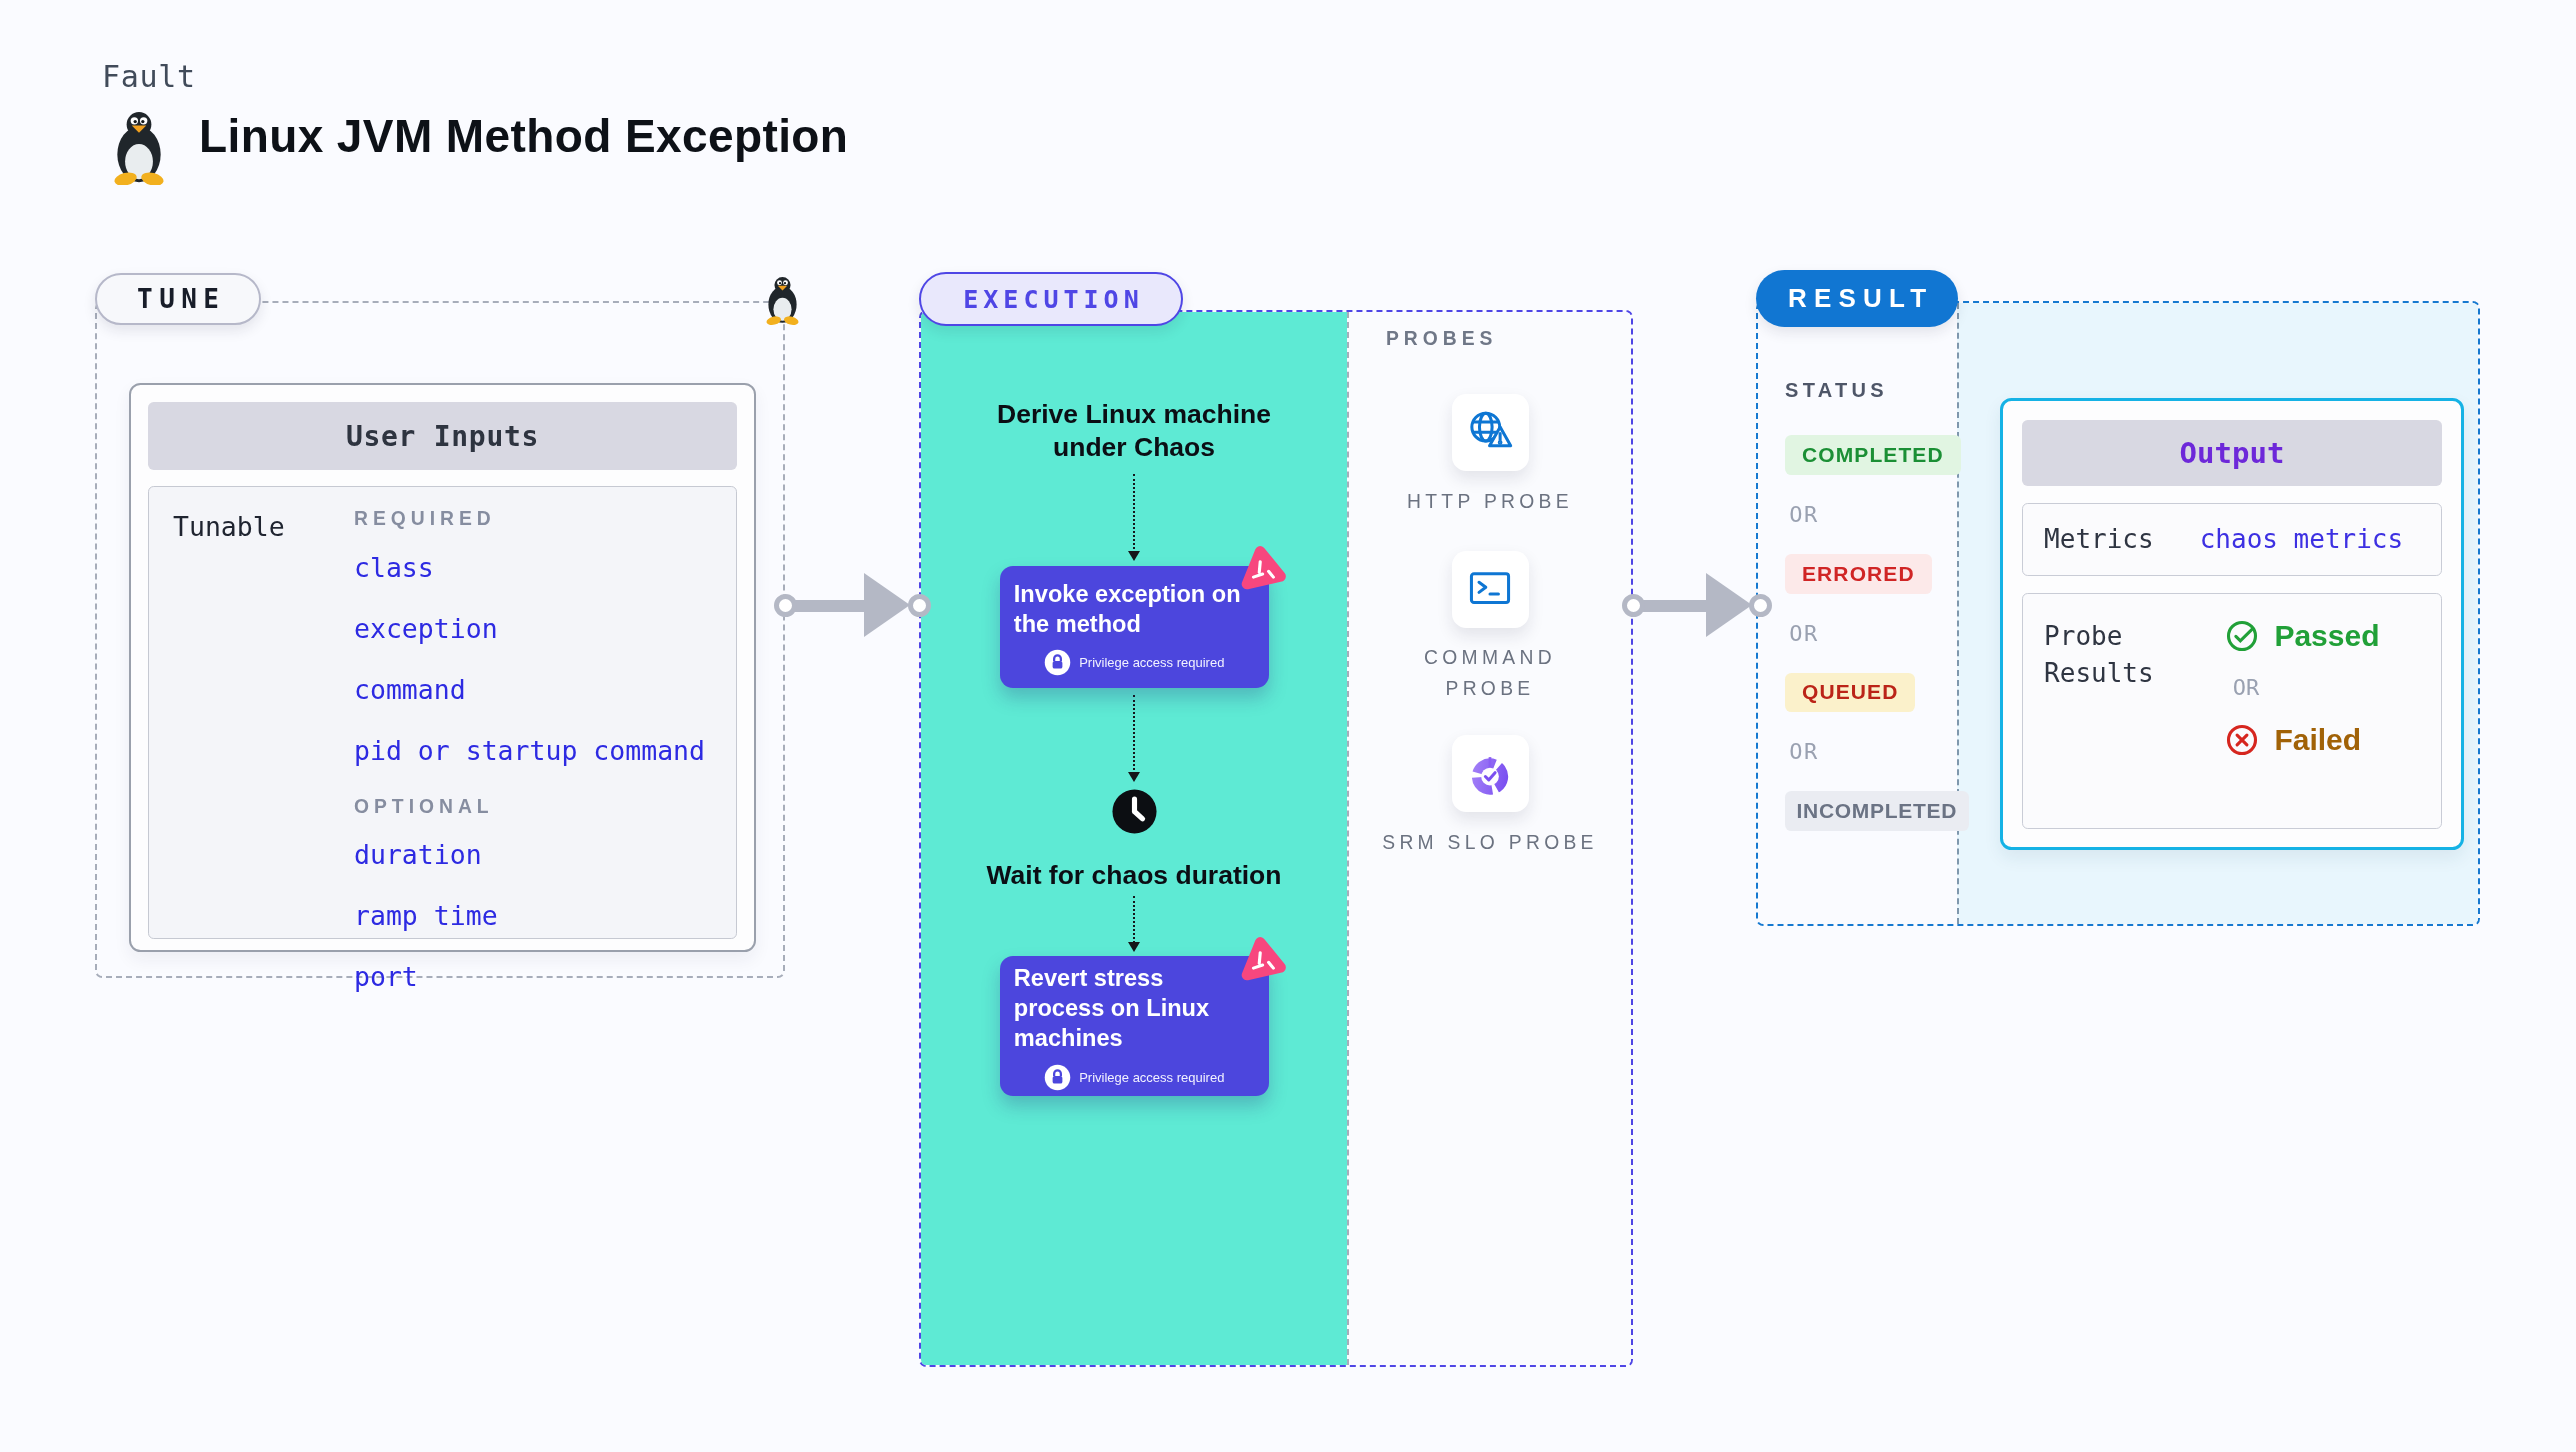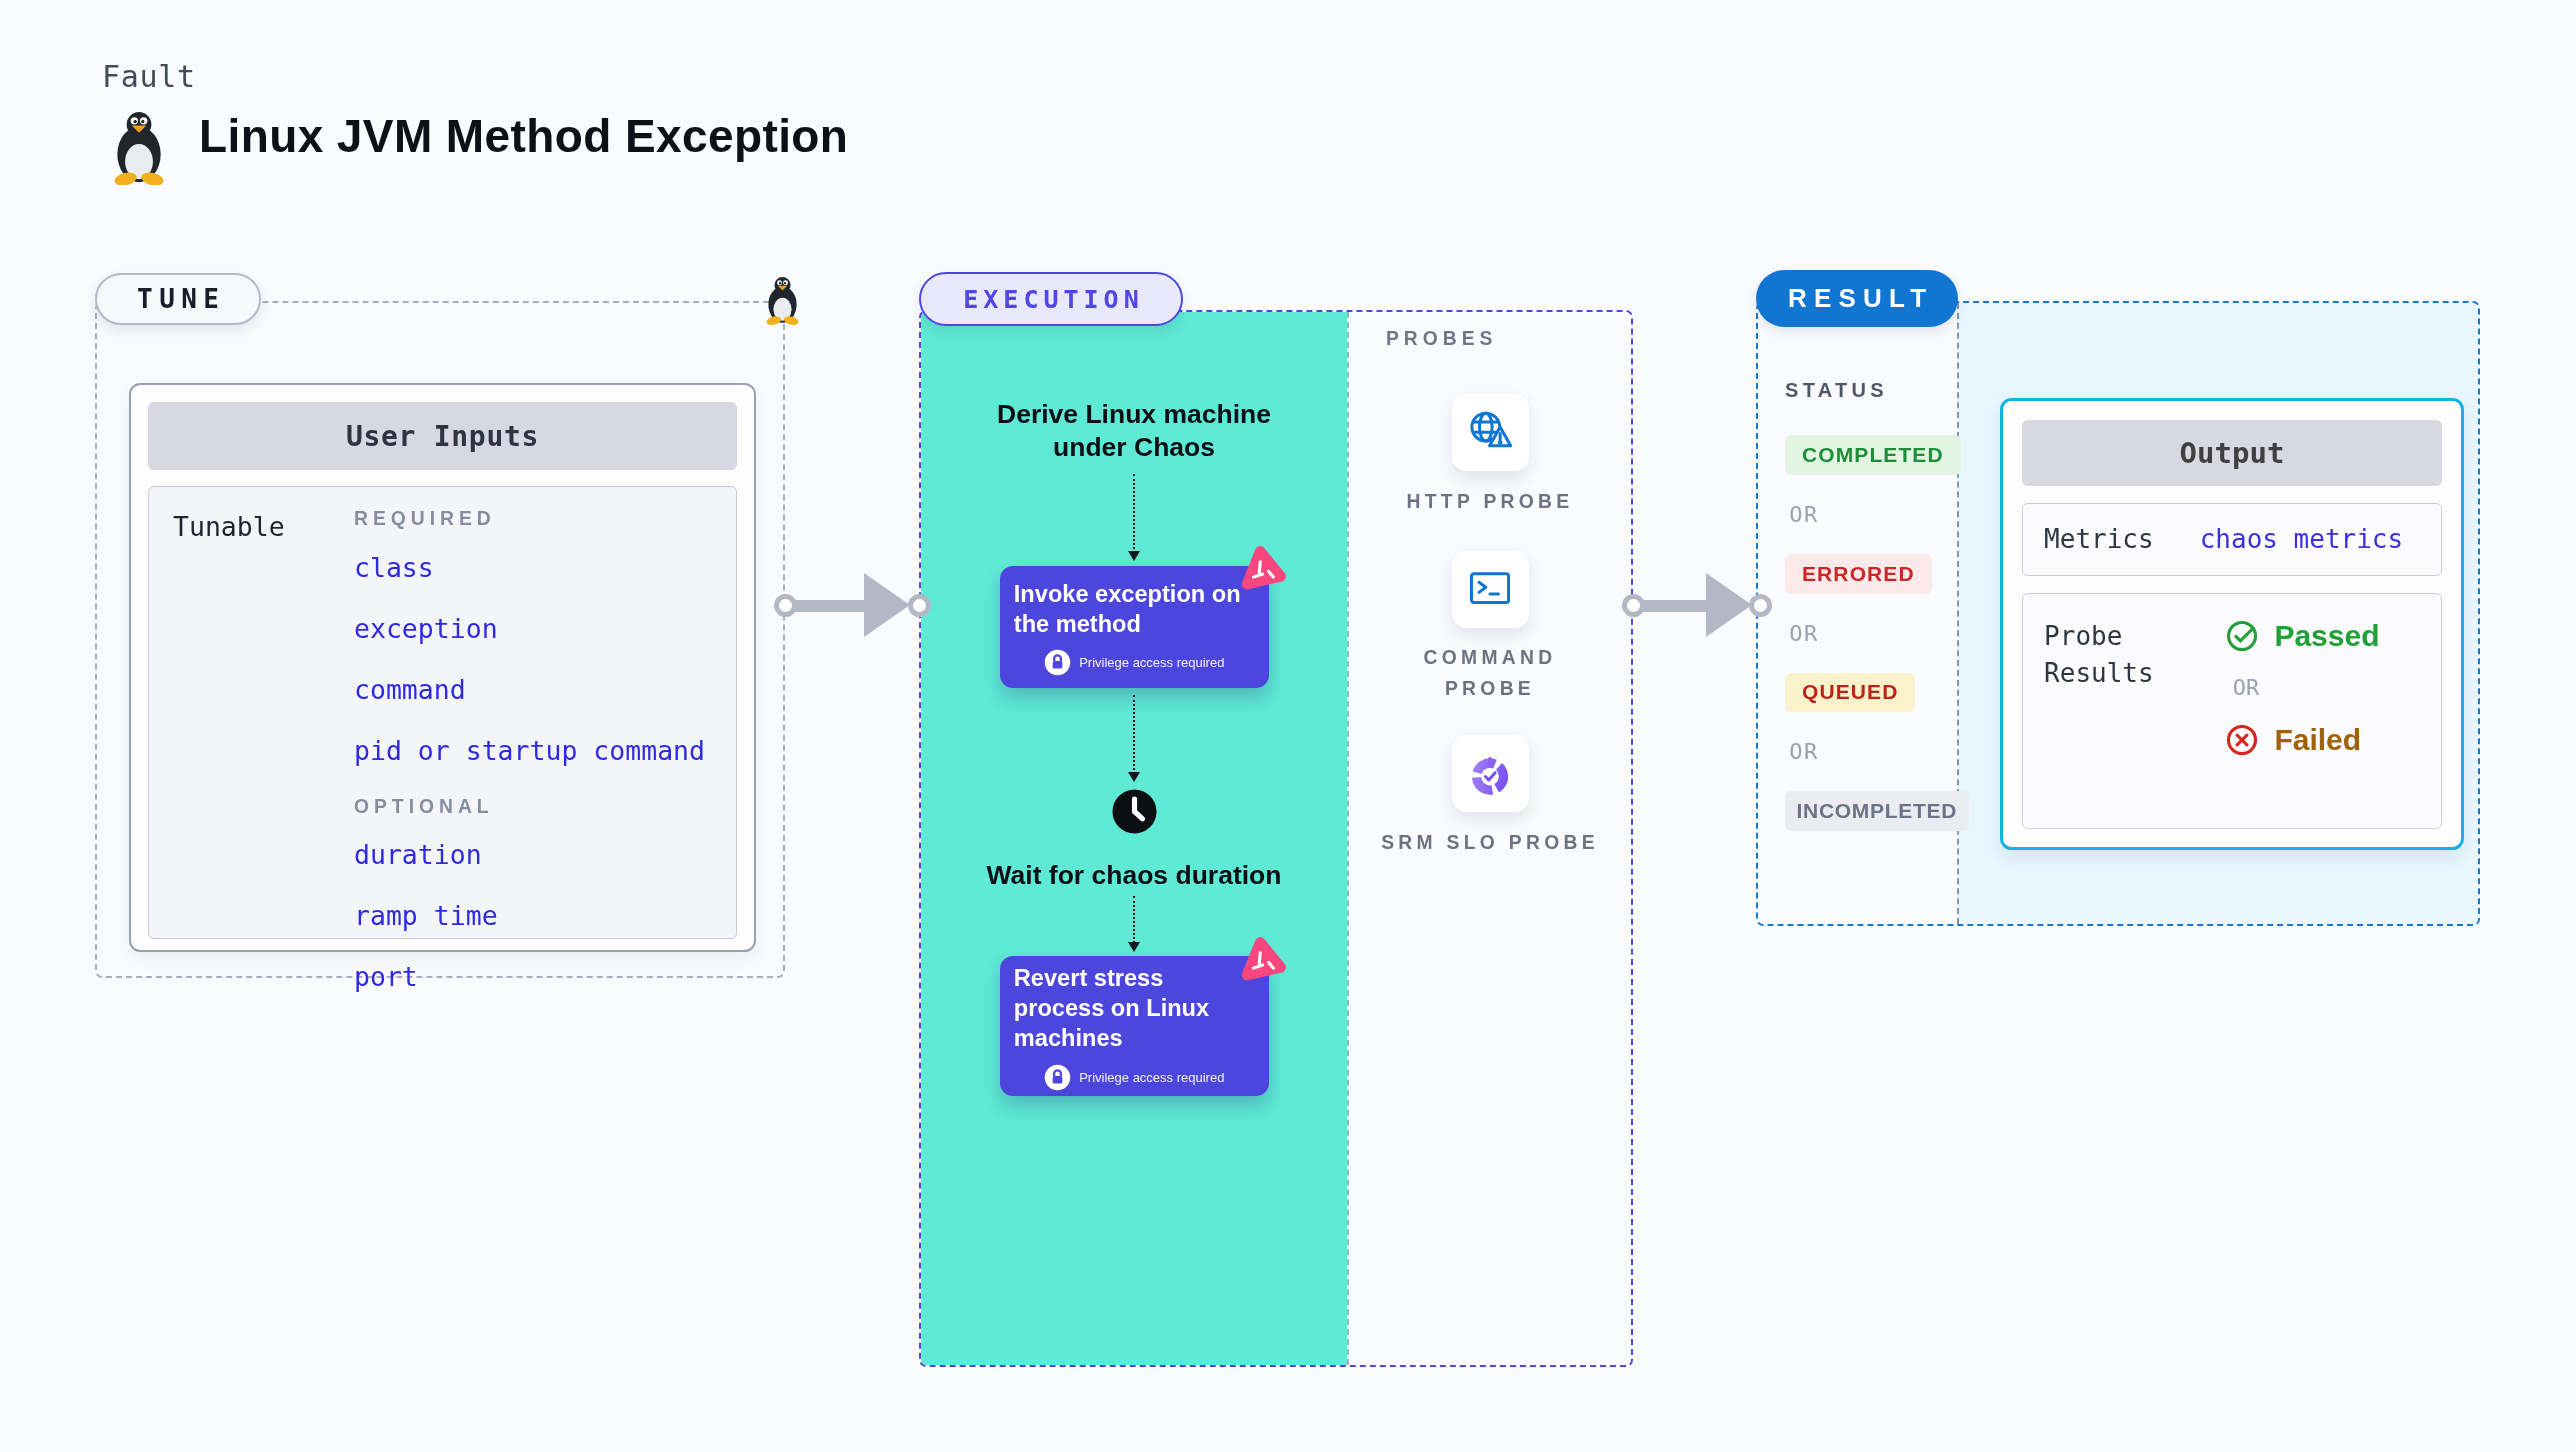--- a/index.html
+++ b/index.html
@@ -77,38 +77,38 @@
   .priv-row svg { width:27px; height:27px; }
   .priv-text { font-size:13px; font-weight:500; margin-left:8.6px; color:#f2f2ff; }
   .chaos-logo { position:absolute; top:-21.5px; right:-17px; width:50px; height:50px; transform:rotate(-6deg); }
   .clock-wrap { width:47px; height:47px; }
 
   
   .probes-label { position:absolute; left:37px; top:15.8px; font-size:19.3px; font-weight:bold; color:#6f7787; letter-spacing:5px; }
   .probe-card { width:77px; height:77px; background:#ffffff; border-radius:14.3px; display:flex; align-items:center; justify-content:center;
     box-shadow:0 7.2px 15.8px rgba(30,34,60,.10); }
   .probe-card svg { width:54px; height:54px; }
-  .probe-name { margin-top:15.8px; text-align:center; font-size:19.3px; font-weight:bold; color:#6b7280; letter-spacing:4.3px; line-height:1.6; width:229px; }
+  .probe-name { margin-top:15.8px; text-align:center; font-size:19.3px; font-weight:normal; color:#6b7280; letter-spacing:4.3px; line-height:1.6; width:229px; }
   .probe-gap1 { margin-top:33px; } .probe-gap2 { margin-top:30px; }
 
   
   .status-col { position:absolute; left:0; top:0; width:199px; padding:76px 0 0 27px; display:flex; flex-direction:column; align-items:flex-start; }
   .status-label { font-size:20px; font-weight:800; color:#4e5668; letter-spacing:4.3px; }
   .badge { display:inline-block; padding:7.9px 17px; border-radius:6.4px; font-size:21px; font-weight:800; letter-spacing:1.1px; }
   .badge-completed { margin-top:33px; background:#e1f5e2; color:#1b8f35; }
   .badge-errored   { background:#fce9e9; color:#d02525; }
   .badge-queued    { background:#fbf1cb; color:#bb2418; }
   .badge-incompleted { background:#eaecf2; color:#6b7384; letter-spacing:0.7px; padding:7.9px 11.5px; }
   .or-text { font-family:"DejaVu Sans Mono","Liberation Mono",monospace; font-size:22px; color:#9aa1b1; letter-spacing:1.4px;
     margin:27px 0 27px 4.3px; }
 
   .output-card { position:absolute; left:242px; top:95px; width:464px; background:#fdfdfe; border:3.6px solid #15b2e5;
     border-radius:11.5px; padding:18.6px; box-shadow:0 7.2px 17px rgba(30,60,90,.08); }
   .output-header { height:66px; background:#d8d8e2; border-radius:5.7px; display:flex; align-items:center; justify-content:center;
-    font-family:"DejaVu Sans Mono","Liberation Mono",monospace; font-size:29px; font-weight:bold; color:#404040; }
+    font-family:"DejaVu Sans Mono","Liberation Mono",monospace; font-size:29px; font-weight:bold; color:#6d28d9; }
   .output-row { margin-top:17px; background:#fbfbfd; border:1.4px solid #c9ccd6; border-radius:5.7px; display:flex; align-items:center;
     padding:0 21.5px; height:73px; font-family:"DejaVu Sans Mono","Liberation Mono",monospace; font-size:26px; color:#2f3542; }
   .metrics-value { margin-left:46px; color:#3d30e2; cursor:pointer; }
   .probe-results-row { margin-top:17px; background:#fbfbfd; border:1.4px solid #c9ccd6; border-radius:5.7px; display:flex;
     padding:24px 21.5px; min-height:236px; }
   .pr-label { width:156px; font-family:"DejaVu Sans Mono","Liberation Mono",monospace; font-size:26px; color:#2f3542; line-height:1.45; }
   .pr-values { margin-left:24px; display:flex; flex-direction:column; }
   .pr-item { display:flex; align-items:center; }
   .pr-item svg { width:36px; height:36px; }
   .pr-item .pr-text { font-size:30px; font-weight:700; margin-left:14.3px; }

